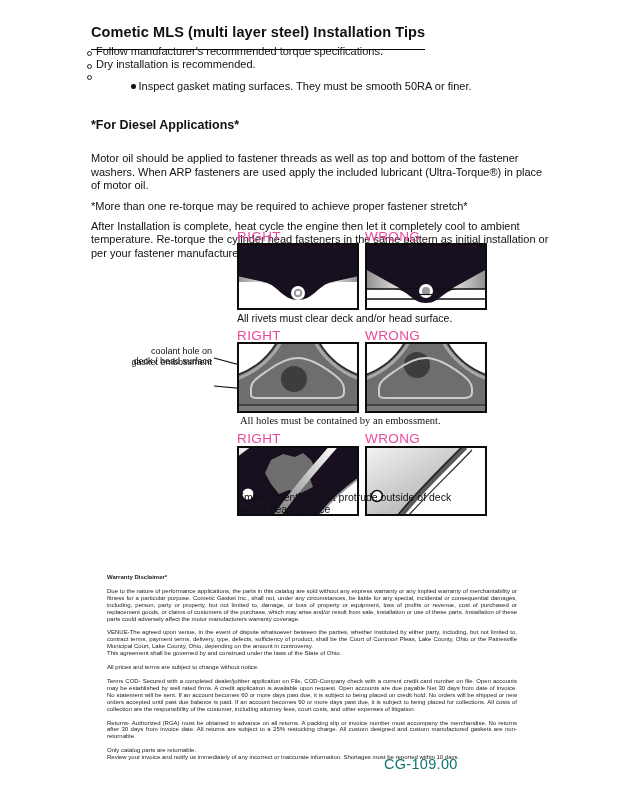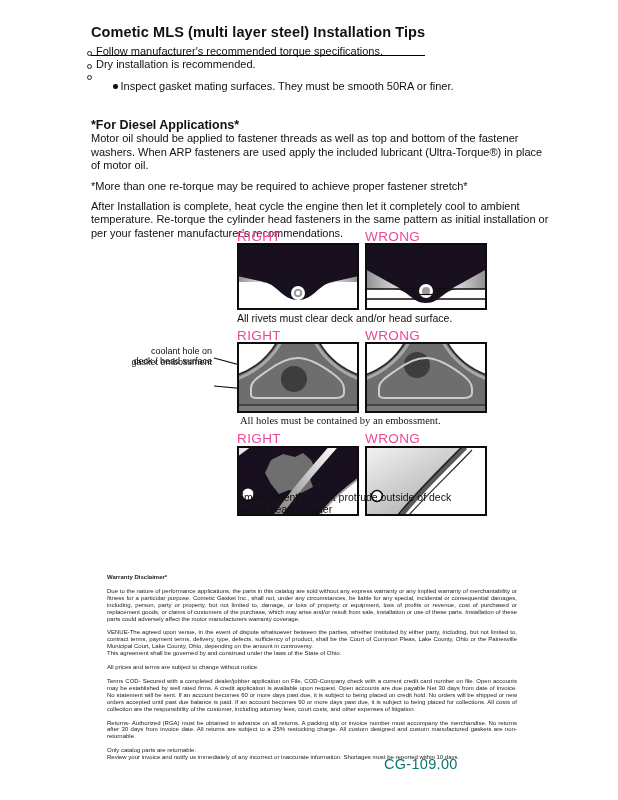--- a/index.html
+++ b/index.html
@@ -3,34 +3,34 @@
 <meta charset="utf-8">
 <style>
   * { margin:0; padding:0; box-sizing:border-box; }
   html,body { background:#fff; }
   body { width:618px; height:800px; position:relative; overflow:hidden;
          font-family:"Liberation Sans", sans-serif; color:#111; }
   .abs { position:absolute; }
 
   
   .doc-title { left:91px; top:24px; font-size:14.5px; font-weight:bold;
-               border-bottom:1.6px solid #000; padding-bottom:15px; letter-spacing:.1px; }
+               border-bottom:1.6px solid #000; padding-bottom:9px; letter-spacing:.1px; }
 
   
   .tips { left:87px; top:45px; width:490px; font-size:11px; line-height:13.4px; }
   .tip-row { display:flex; align-items:center; }
   .ring { width:5px; height:5px; border:1.2px solid #222; border-radius:50%;
           margin:3.5px 4px 0 0; flex:0 0 auto; }
-  .sub-row { display:flex; align-items:flex-start; margin-left:26px;text-align:center; }
+  .sub-row { display:flex; align-items:flex-start; margin-left:44px;text-align:center; }
   .dot { width:4.5px; height:4.5px; background:#111; border-radius:50%;
          margin:4px 3px 0 0; flex:0 0 auto; }
 
   
   .diesel { left:91px; top:119px; width:462px; font-size:11px; line-height:13.4px; }
-  .diesel h2 { font-size:12.5px; font-weight:bold; margin-bottom:0; }
+  .diesel h2 { font-size:12.5px; font-weight:bold; margin-bottom:20px; }
   .diesel p { margin-bottom:7px; }
 
   
   .hdr { font-size:13.5px; letter-spacing:.4px; width:122px; text-align:left; color:#ec4899; }
   .cap { font-size:10.5px; line-height:12px; color:#101010; }
   .panel { position:absolute; width:122px; }
   svg { display:block; }
 
   .dlabel { font-size:9px; line-height:9.6px; text-align:right; width:110px; color:#101010; }
 
@@ -203,21 +203,21 @@
   <path d="M100,1 C78,23 54,46 35,70" fill="none" stroke="#5a5a5a" stroke-width="6"></path>
   <path d="M98,0 C76,22 52,46 32,70" fill="none" stroke="#1a1a1a" stroke-width="1.2"></path>
   <path d="M107,4 C86,26 63,48 43,70" fill="none" stroke="#2e2e2e" stroke-width="1.2"></path>
   <circle cx="12" cy="50" r="5.5" fill="#ffffff" stroke="#0d0d0d" stroke-width="1.5"></circle>
   <rect x="1" y="1" width="120" height="68" fill="none" stroke="#0d0d0d" stroke-width="2"></rect>
 </svg>
 </div>
 
 <div class="abs cap" style="left:237px; top:491px; width:250px;">
   <div>Embossment can not protrude outside of deck</div>
-  <div>and/or head cylinder</div>
+  <div>and/or head surface</div>
 </div>
 
 <div class="abs legal">
   <div class="lh">Warranty Disclaimer*</div>
   <p>Due to the nature of performance applications, the parts in this catalog are sold without any express warranty or any implied warranty of merchantability or fitness for a particular purpose.  Cometic Gasket Inc., shall not, under any circumstances, be liable for any special, incidental or consequential damages, including, person, party or property, but not limited to, damage, or loss of property or equipment, loss of profits or revenue, cost of purchased or replacement goods, or claims of customers of the purchase, which may arise and/or result from sale, installation or use of these parts.  Installation of these parts could adversely affect the motor manufacturers warranty coverage.</p>
   <p class="no-gap">VENUE-The agreed upon venue, in the event of dispute whatsoever between the parties, whether instituted by either party, including, but not limited to, contract terms, payment terms, delivery, type, defects, sufficiency of product, shall be the Court of Common Pleas, Lake County, Ohio or the Painesville Municipal Court, Lake County, Ohio, depending on the amount in controversy.</p>
   <p>This agreement shall be governed by and construed under the laws of the State of Ohio.</p>
   <p>All prices and terms are subject to change without notice.</p>
   <p>Terms COD- Secured with a completed dealer/jobber application on File, COD-Company check with a current credit card number on file.  Open accounts may be established by well rated firms.  A credit application is available upon request.  Open accounts are due payable Net 30 days from date of invoice.  No statement will be sent.  If an account becomes 60 or more days past due, it is subject to being placed on credit hold.  No orders will be shipped or new orders accepted until past due balance is paid.  If an account becomes 90 or more days past due, it is subject to being placed for collections.  All costs of collection are the responsibility of the customer, including attorney fees, court costs, and other expenses of litigation.</p>
   <p>Returns- Authorized (RGA) must be obtained in advance on all returns.  A packing slip or invoice number must accompany the merchandise.  No returns after 30 days from invoice date.  All returns are subject to a 25% restocking charge.  All custom designed and custom manufactured gaskets are non-returnable.</p>

